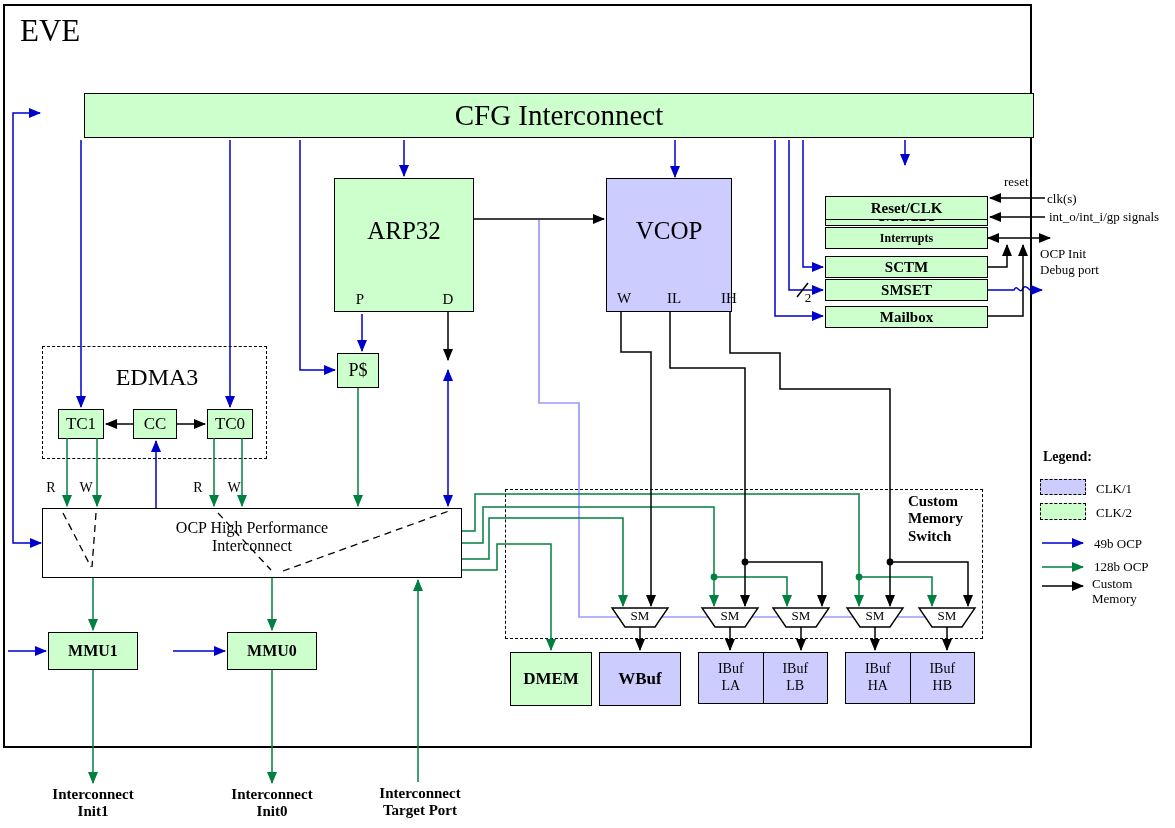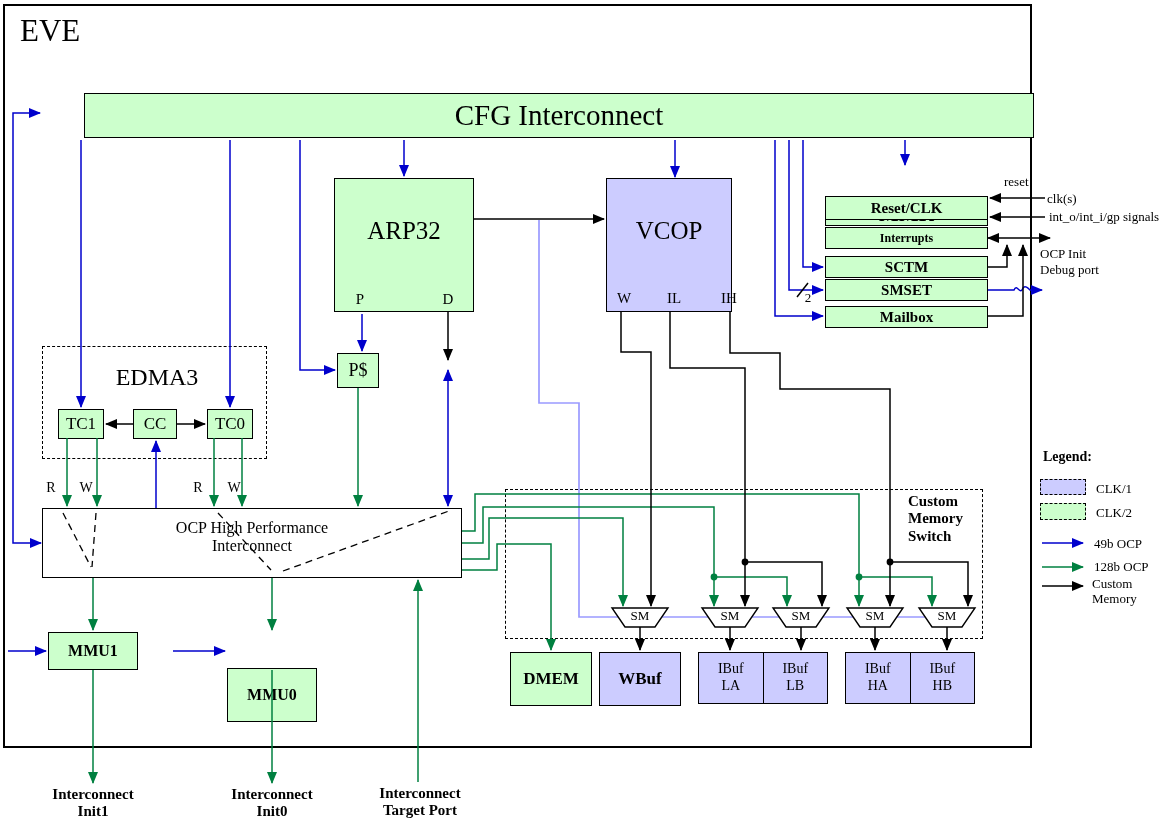--- a/index.html
+++ b/index.html
@@ -194,21 +194,21 @@
   <div class="box green z2 twoline" style="left:42px;top:508px;width:420px;height:70px;font-size:16px;flex-direction:column;background:transparent;">
   </div>
   <div class="lbl ctr z4 twoline" style="left:252px;top:537px;font-size:16px;text-align:center;">
     <div>OCP High Performance</div>
     <div>Interconnect</div>
   </div>
 
   <div class="box green bold z2" style="left:48px;top:632px;width:90px;height:38px;font-size:16px;">
     <span>MMU1</span>
     </div>
-  <div class="box green bold z2" style="left:227px;top:632px;width:90px;height:54px;font-size:16px;margin-top:36px;">
+  <div class="box green bold z2" style="left:227px;top:632px;width:90px;height:38px;font-size:16px;">
     <span>MMU0</span>
     </div>
 
   <div class="lbl z4 bold twoline" style="left:908px;top:493px;font-size:15px;">
     <div>Custom</div>
     <div>Memory</div>
     <div>Switch</div>
   </div>
 
   <div class="lbl ctr z4" style="left:640px;top:616px;font-size:13px;">SM</div>

